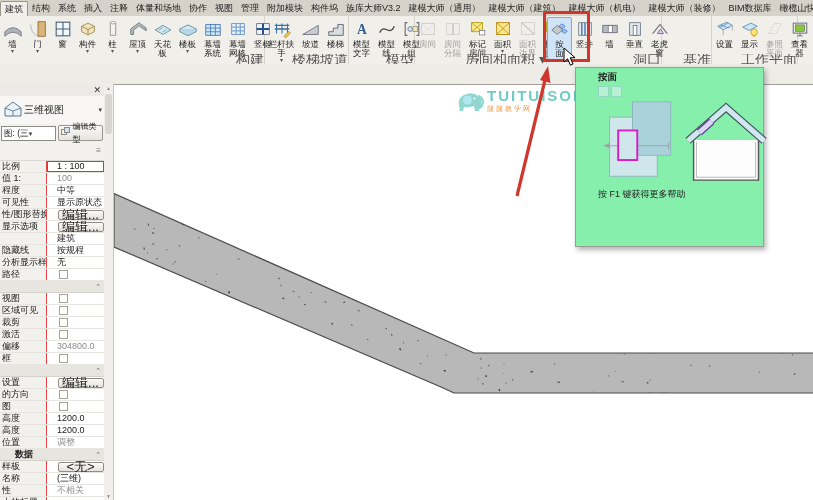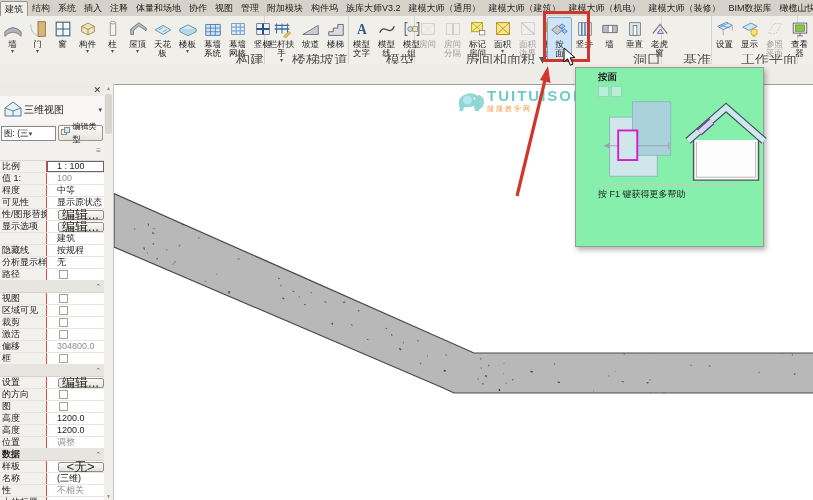--- a/index.html
+++ b/index.html
@@ -47,21 +47,21 @@
   .prow{height:11px;display:flex;border-bottom:1px solid #e7e5e0;align-items:stretch;}
   .plab{width:44px;padding-left:2px;overflow:hidden;white-space:nowrap;border-right:1px solid #ef4444;
         line-height:11px;}
   .pval{flex:1;background:#fff;padding-left:10px;line-height:11px;overflow:hidden;white-space:nowrap;
         position:relative;}
   .pval.gray{color:#8c8c8c;}
   .pval.inputsel{box-shadow:inset 0 0 0 1px #666;}
   .pbtn{margin:1px auto;width:44px;height:8px;font-size:13px;line-height:8px;text-align:center;
         border:1px solid #8f8d88;border-radius:2px;background:linear-gradient(#fcfbf9,#e4e2dd);}
   .pchk{width:7px;height:7px;border:1px solid #a5a29c;background:#fdfdfc;margin:1px 0 0 2px;}
-  .prow.section{background:#e7e5e0;border-bottom:1px solid #d5d2cb;}
+  .prow.section{background:#e7e5e0;border-bottom:1px solid #d5d2cb;text-align:center;}
   .prow.section .plab{border-right:none;font-weight:bold;}
   .pcaret{margin-left:auto;padding-right:3px;font-size:7px;color:#666;line-height:11px;}
   .pscroll{position:absolute;left:104px;top:84px;width:9px;height:416px;background:#f0efec;
            border-right:1px solid #c9c6c0;z-index:4;}
   .pscroll .sa{display:block;text-align:center;font-size:5px;color:#888;line-height:8px;}
   .pscroll .sa.bot{position:absolute;bottom:0;left:0;right:0;}
   .sthumb{position:absolute;left:1px;right:1px;top:10px;height:40px;background:#d9d6d0;border-radius:2px;}
   
   .canvas{position:absolute;left:113px;top:84px;width:700px;height:416px;background:#fff;
           border-left:1px solid #8f8f8f;border-top:1px solid #8f8f8f;z-index:1;}

